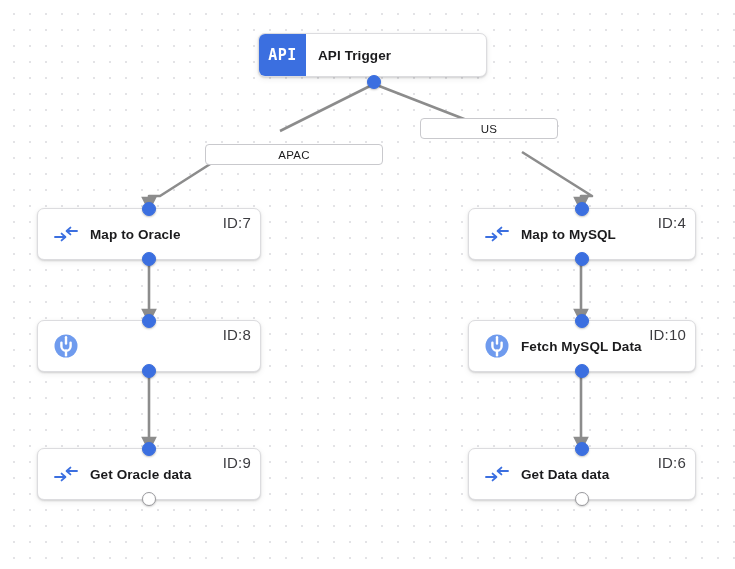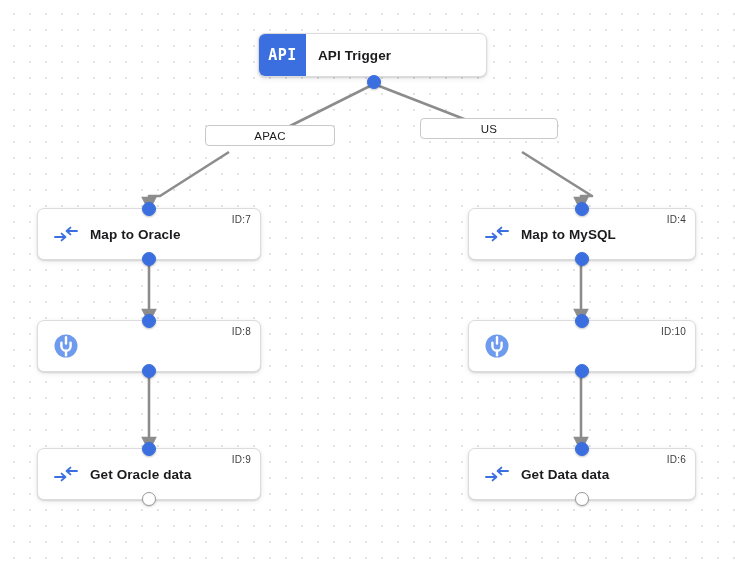--- a/index.html
+++ b/index.html
@@ -52,21 +52,21 @@
     font-weight: bold;
     color: #1b1b1d;
     letter-spacing: 0.1px;
     white-space: nowrap;
   }
 
   .node-id {
     position: absolute;
     top: 5px;
     right: 9px;
-    font-size: 10px;
+    font-size: 15px;
     color: #3c3c40;
     letter-spacing: 0.2px;
     white-space: nowrap;
     margin-left: 36px;
   }
 
   
   #node-trigger {
     left: 258px;
     top: 33px;
@@ -144,21 +144,21 @@
     background: #ffffff;
     border: 1px solid #c9c9cd;
     border-radius: 4px;
     display: flex;
     align-items: center;
     justify-content: center;
     font-size: 11.5px;
     color: #1b1b1d;
     letter-spacing: 0.3px;
   }
-  #edge-label-apac { left: 205px; top: 125px; width: 130px; }
+  #edge-label-apac { left: 205px; top: 144px; width: 178px; }
   #edge-label-us   { left: 420px; top: 118px; width: 138px; }
 </style>
 </head>
 <body>
 
 <div id="canvas">
 
   <svg id="edge-layer" viewBox="0 0 735 569" width="735" height="569">
     <defs>
       <marker id="arrow" markerWidth="9" markerHeight="9" refX="2.6" refY="3.4" orient="auto" markerUnits="strokeWidth">
@@ -265,20 +265,21 @@
 
   <div class="node step-node" style="left:468px; top:320px; width:228px;">
     <div class="node-icon">
       <svg width="26" height="26" viewBox="0 0 26 26">
         <circle cx="13" cy="13" r="11.5" fill="#6f9bee"></circle>
         <path d="M13,4.2 L13,10.6" stroke="#ffffff" stroke-width="2.4" stroke-linecap="round"></path>
         <path d="M8.4,9.6 L8.4,13.2 A4.6,4.6 0 0 0 17.6,13.2 L17.6,9.6" fill="none" stroke="#ffffff" stroke-width="2.4" stroke-linecap="round" stroke-linejoin="round"></path>
         <path d="M13,17.8 L13,22.2" stroke="#ffffff" stroke-width="2.4" stroke-linecap="round"></path>
       </svg>
     </div>
+    <span class="node-title">Fetch MySQL Data</span>
     <span class="node-id">ID:10</span>
     <span class="port filled top" style="left:113px;"></span>
     <span class="port filled bottom" style="left:113px;"></span>
   </div>
 
   <div class="node step-node" style="left:468px; top:448px; width:228px;">
     <div class="node-icon">
       <svg width="24" height="16" viewBox="0 0 24 16">
         <g stroke="#3b6fe0" stroke-width="1.9" fill="none" stroke-linecap="round" stroke-linejoin="round">
           <line x1="1" y1="11" x2="10.5" y2="11"></line>

